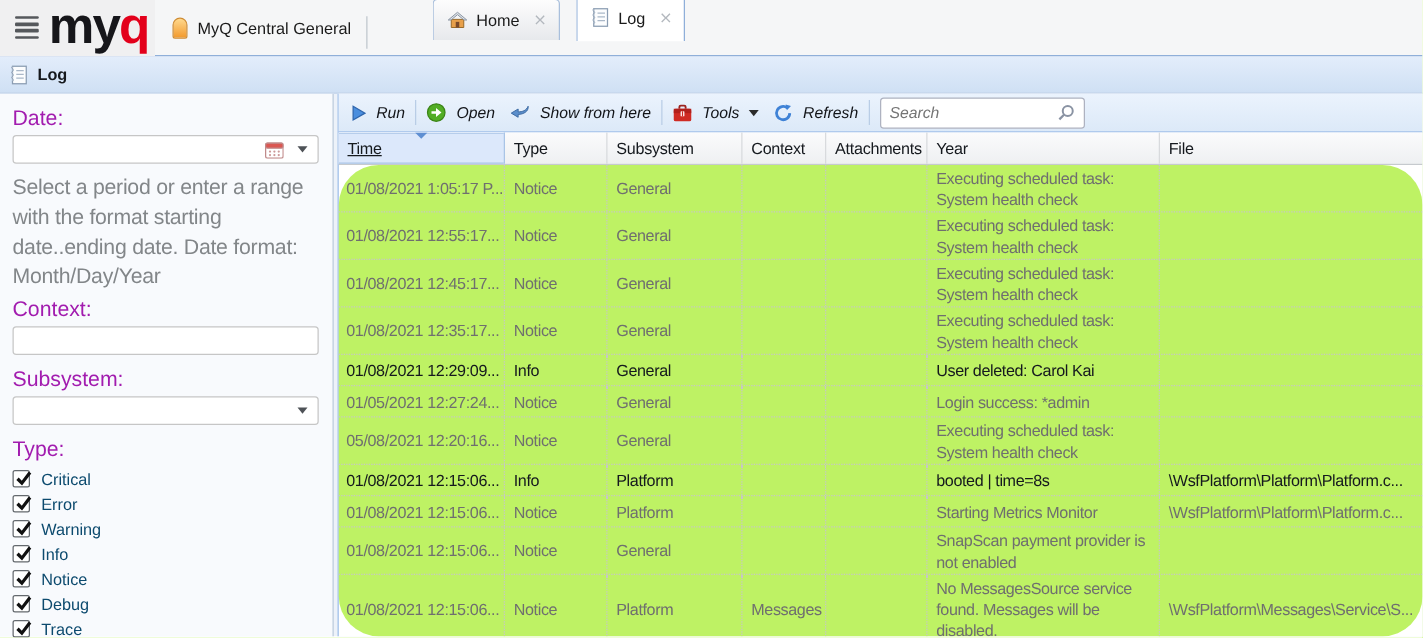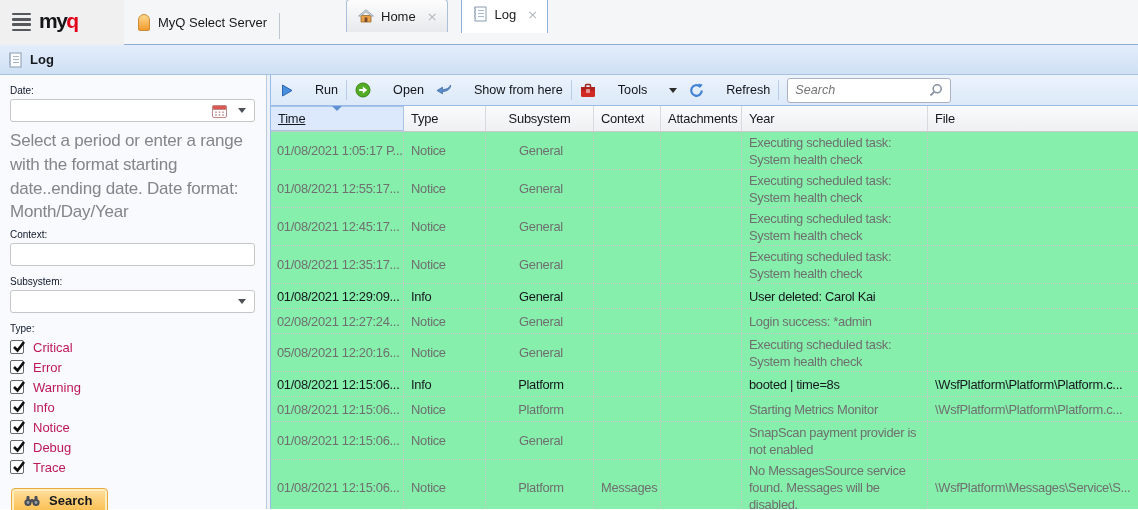--- a/index.html
+++ b/index.html
@@ -3,72 +3,72 @@
 <meta charset="utf-8">
 <style>
 * { margin:0; padding:0; box-sizing:border-box; }
 html,body { width:1138px; height:510px; overflow:hidden; font-family:"Liberation Sans",sans-serif; background:#fff; }
 
 
 .topbar { height:45px; background:#f5f6f7; border-bottom:1px solid #8fafd9; position:relative; display:flex; align-items:center; }
 .logo-area { width:124px; height:45px; background:#f0f0f1; display:flex; align-items:center; padding-left:12px; }
 .hamburger { display:flex; flex-direction:column; gap:2.5px; margin-right:8px; cursor:pointer; }
 .hamburger span { width:19px; height:2.8px; background:#55585c; border-radius:1px; }
-.logo { font-weight:bold; font-size:21px; letter-spacing:-1.5px; color:#16161a; line-height:1; margin-top:-3px; }
+.logo { font-weight:bold; font-size:41px; letter-spacing:-1.5px; color:#16161a; line-height:1; margin-top:-3px; }
 .logo .q { color:#e3001b; }
 .server { display:flex; align-items:center; gap:8px; padding-left:14px; font-size:13px; color:#1a1a1a; }
 .bulb { width:12px; height:17px; background:linear-gradient(#ffd98e,#f29a2e); border:1px solid #cf8c33; border-radius:6px 6px 2px 2px; }
 .server-divider { width:1px; background:#bfc6cd; height:26px; margin-left:12px; margin-top:8px; }
 .tabs { position:absolute; left:346px; bottom:12px; display:flex; align-items:flex-end; gap:13px; }
 .tab { height:33px; display:flex; align-items:center; gap:7px; padding:0 9px 0 11px; border:1px solid #a9bfdc; border-bottom:none; border-radius:4px 4px 0 0; background:linear-gradient(#fdfdfd,#e7e9ec); font-size:13px; color:#1a1a1a; cursor:pointer; }
 .tab.active { background:#fff; border-color:#8fafd9; height:38px; margin-bottom:-1px; z-index:3; padding-bottom:1px; }
 .tab .close { color:#b3b8be; font-size:13px; margin-left:4px; line-height:1; font-family:"DejaVu Sans",sans-serif; }
 
 
 .titlebar { height:30px; background:linear-gradient(#e3edfb,#cfe0f4); border-bottom:1px solid #a9c2e2; display:flex; align-items:center; gap:7px; padding-left:8px; }
 .titlebar .title { font-weight:bold; font-size:13px; color:#15181c; }
 
 
 .content { display:flex; height:434px; background:#edf2f9; }
 
 
 .sidebar { width:267px; background:#f8fafd; border-right:1px solid #bac9dc; padding:0 11px 0 10px; flex:none; margin-right:3px; }
-.form-label { font-size:10px; color:#0f172a; margin:10px 0 3px; }
+.form-label { font-size:17px; color:#a21caf; margin:10px 0 3px; }
 .form-label.snug { margin-top:5px; }
 .inputbox { height:23px; background:#fff; border:1px solid #c6c6c6; border-radius:3px; width:100%; position:relative; display:flex; align-items:center; padding:0 8px; font-size:13px; }
 .input-icons { position:absolute; right:8px; top:0; height:100%; display:flex; align-items:center; gap:11px; }
 .caret { width:0; height:0; border-left:4.5px solid transparent; border-right:4.5px solid transparent; border-top:5px solid #4e5257; }
 .help { font-size:17px; color:#828689; line-height:1.4; margin-top:7px; letter-spacing:-0.2px; }
-.chk-row { display:flex; align-items:center; gap:9px; height:20px; font-size:13px; color:#be185d; cursor:pointer; }
+.chk-row { display:flex; align-items:center; gap:9px; height:20px; font-size:13px; color:#0c4a6e; cursor:pointer; }
 .chk { width:14px; height:14px; border:1px solid #64696e; background:#fff; border-radius:2px; position:relative; flex:none; }
 .chk svg { position:absolute; left:0; top:-2px; }
 .search-btn { margin-top:11px; margin-left:1px; display:inline-flex; align-items:center; gap:9px; padding:4px 15px 5px 12px; background:linear-gradient(#fedf9f,#fbbd4b); border:1px solid #eba93f; border-radius:4px; font-weight:bold; font-size:13px; color:#16181b; cursor:pointer; box-shadow:0 0 0 2px #fceebf inset; }
 
 
 .main { flex:1; display:flex; flex-direction:column; border-left:1px solid #99bbe8; background:#fff; min-width:0; }
 .toolbar { height:31px; flex:none; background:linear-gradient(#ebf3fd,#dce9f8); border-bottom:1px solid #99bbe8; display:flex; align-items:center; padding:0 4px; font-size:12.6px; color:#121418; }
-.tbtn { display:flex; align-items:center; gap:22px; padding:3px 6px; border-radius:3px; cursor:pointer; white-space:nowrap; }
+.tbtn { display:flex; align-items:center; gap:8px; padding:3px 6px; border-radius:3px; cursor:pointer; white-space:nowrap;font-style:italic; }
 .tsep { width:1px; height:20px; background:#b9cde6; margin:0 2px; flex:none; }
 .search-box { width:164px; height:25px; background:#fff; border:1px solid #aeb2c0; border-radius:3px; display:flex; align-items:center; padding:0 7px; margin-left:6px; flex:none; }
 .search-box input { border:none; outline:none; flex:1; font-style:italic; font-size:12.6px; color:#444; background:transparent; font-family:inherit; min-width:0; }
 
 
 .grid-header { display:flex; height:26px; flex:none; background:linear-gradient(#fbfbfc,#eef0f2); border-bottom:1px solid #c6cace; }
 .hcell { padding:0 7px; display:flex; align-items:center; font-size:12.9px; color:#15191e; border-right:1px solid #d8dadd; position:relative; cursor:pointer; white-space:nowrap; overflow:hidden; flex:none; letter-spacing:-0.2px; }
 .hcell.sorted { background:#dce8fb; border-right-color:#a9c4e6; box-shadow:inset 0 1px 0 #a9c4e6, inset 0 -1px 0 #a9c4e6;text-decoration:underline; }
 .sort-arrow { position:absolute; top:0px; left:50%; margin-left:-5px; width:0; height:0; border-left:5px solid transparent; border-right:5px solid transparent; border-top:5px solid #5f8fd2; }
-.grid-body { flex:1; overflow:hidden; background:#86efac; }
+.grid-body { flex:1; overflow:hidden; background:#bef264;border-radius:32px; }
 .row { display:flex; border-bottom:1px dotted #c6c6c6; min-height:25px; cursor:pointer; }
 .cell { padding:1.5px 4px 1.5px 7px; font-size:12.9px; display:flex; align-items:center; border-right:1px dotted #c6c6c6; color:#6f6f6f; line-height:17px; white-space:nowrap; overflow:hidden; flex:none; letter-spacing:-0.3px; }
 .cell.wrap { white-space:normal; }
 .row.info .cell { color:#15191e; }
 
 .grid-header .hcell:nth-child(1), .row .cell:nth-child(1) { width:133px; }
 .grid-header .hcell:nth-child(2), .row .cell:nth-child(2) { width:82px; }
-.grid-header .hcell:nth-child(3), .row .cell:nth-child(3) { width:108px;justify-content:center; }
+.grid-header .hcell:nth-child(3), .row .cell:nth-child(3) { width:108px; }
 .grid-header .hcell:nth-child(4), .row .cell:nth-child(4) { width:67px; }
 .grid-header .hcell:nth-child(5), .row .cell:nth-child(5) { width:81px; }
 .grid-header .hcell:nth-child(6), .row .cell:nth-child(6) { width:186px; }
 .grid-header .hcell:nth-child(7), .row .cell:nth-child(7) { flex:1; min-width:0; border-right:none; }
 .row .cell:nth-child(1) { padding-left:6px; }
 </style>
 </head>
 <body>
 
 <div class="topbar">
@@ -76,21 +76,21 @@
     <div class="hamburger">
         <span></span>
         <span></span>
         <span></span>
         <span></span>
       </div>
     <div class="logo"><span>my</span><span class="q">q</span></div>
   </div>
   <div class="server">
     <span class="bulb"></span>
-    <span>MyQ Select Server</span>
+    <span>MyQ Central General</span>
   </div>
   <div class="server-divider"></div>
   <div class="tabs">
     <div class="tab">
       <svg width="16" height="14" viewBox="0 0 16 14">
           <path d="M3 6.5 H13 V13 H3 Z" fill="#e8a04b" stroke="#9a6b2a" stroke-width="0.8"></path>
           <rect x="6.6" y="8.5" width="2.8" height="4.5" fill="#7a4a2b"></rect>
           <path d="M8 0.8 L15.4 7 H13.2 L8 2.7 L2.8 7 H0.6 Z" fill="#dde2e8" stroke="#8b95a2" stroke-width="0.8"></path>
         </svg>
       <span>Home</span>
@@ -345,21 +345,21 @@
         <div class="row info">
           <div class="cell">01/08/2021 12:29:09...</div>
           <div class="cell">Info</div>
           <div class="cell">General</div>
           <div class="cell"></div>
           <div class="cell"></div>
           <div class="cell wrap">User deleted: Carol Kai</div>
           <div class="cell"></div>
         </div>
         <div class="row">
-          <div class="cell">02/08/2021 12:27:24...</div>
+          <div class="cell">01/05/2021 12:27:24...</div>
           <div class="cell">Notice</div>
           <div class="cell">General</div>
           <div class="cell"></div>
           <div class="cell"></div>
           <div class="cell wrap">Login success: *admin</div>
           <div class="cell"></div>
         </div>
         <div class="row">
           <div class="cell">05/08/2021 12:20:16...</div>
           <div class="cell">Notice</div>

